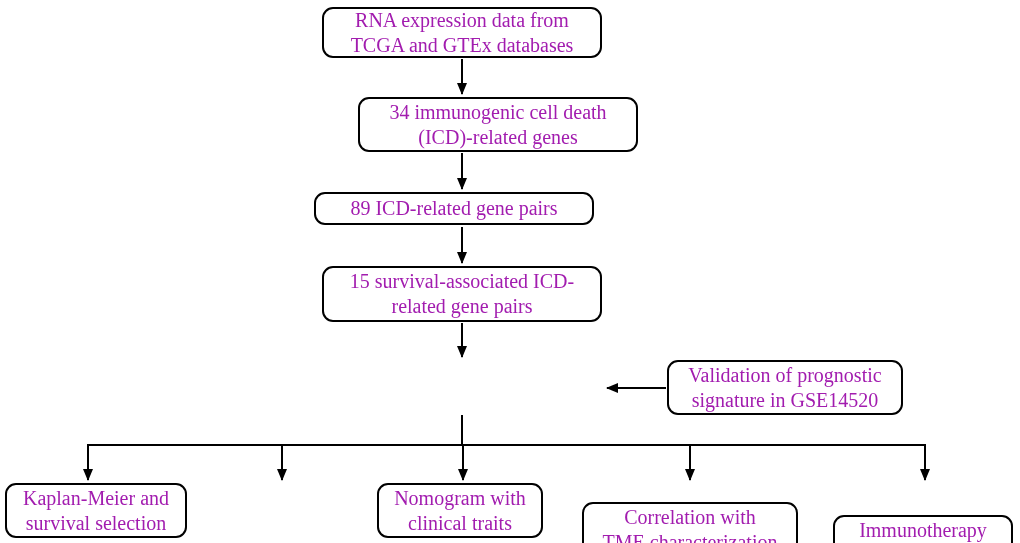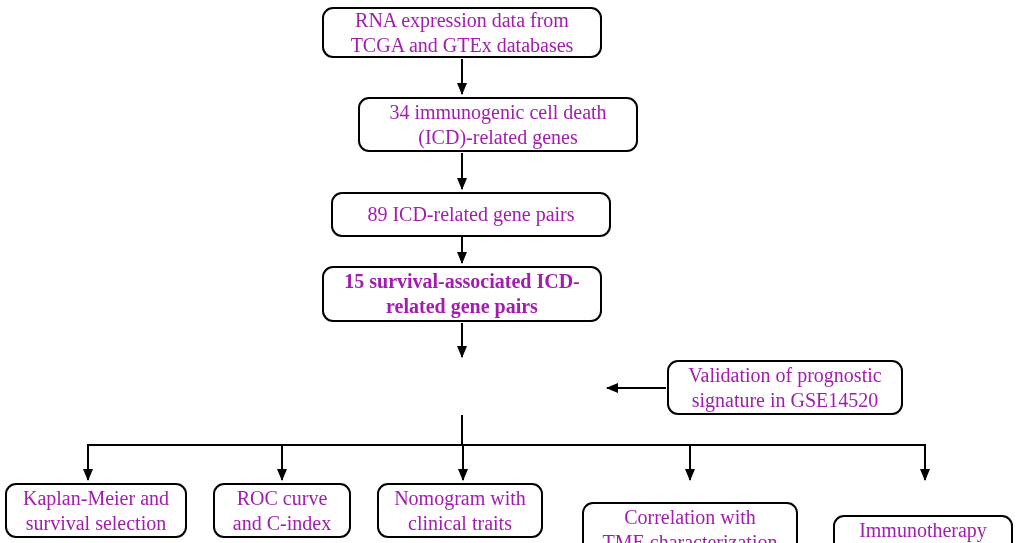--- a/index.html
+++ b/index.html
@@ -35,22 +35,22 @@
     justify-content: center;
     text-align: center;
     font-size: 20px;
     line-height: 25px;
     white-space: pre-line;
     padding: 0 4px;
   }
   
   .n-rna           { left: 322px; top: 7px;   width: 280px; height: 51px; }
   .n-icd-genes     { left: 322px; top: 97px;  width: 280px; height: 55px; margin-left: 36px; }
-  .n-gene-pairs    { left: 331px; top: 192px; width: 280px; height: 45px; }
-  .n-survival      { left: 322px; top: 266px; width: 280px; height: 56px; font-weight: bold; }
+  .n-gene-pairs    { left: 314px; top: 192px; width: 280px; height: 33px; }
+  .n-survival      { left: 322px; top: 266px; width: 280px; height: 56px; }
   .n-construction  { left: 323px; top: 360px; width: 279px; height: 56px; }
   .n-validation    { left: 667px; top: 360px; width: 236px; height: 55px; }
   
   .n-km            { left: 5px;   top: 483px; width: 182px; height: 55px; }
   .n-roc           { left: 213px; top: 483px; width: 138px; height: 55px; }
   .n-nomogram      { left: 377px; top: 483px; width: 166px; height: 55px; }
   .n-correlation   { left: 582px; top: 502px; width: 216px; height: 55px; }
   .n-immuno        { left: 833px; top: 483px; width: 180px; height: 55px; margin-top: 32px; }
 </style>
 </head>
@@ -86,22 +86,20 @@
   <div class="node n-icd-genes">34 immunogenic cell death
 (ICD)-related genes</div>
   <div class="node n-gene-pairs">89 ICD-related gene pairs</div>
   <div class="node n-survival">15 survival-associated ICD-
 related gene pairs</div>
   <div class="node n-validation">Validation of prognostic
 signature in GSE14520</div>
 
   <div class="node n-km">Kaplan-Meier and
 survival selection</div>
-  <div class="node n-roc">ROC curve
-and C-index</div>
   <div class="node n-nomogram">Nomogram with
 clinical traits</div>
   <div class="node n-correlation">Correlation with
 TME characterization</div>
   <div class="node n-immuno">Immunotherapy
 and drug selection</div>
 
 </div>
 
 </body></html>

